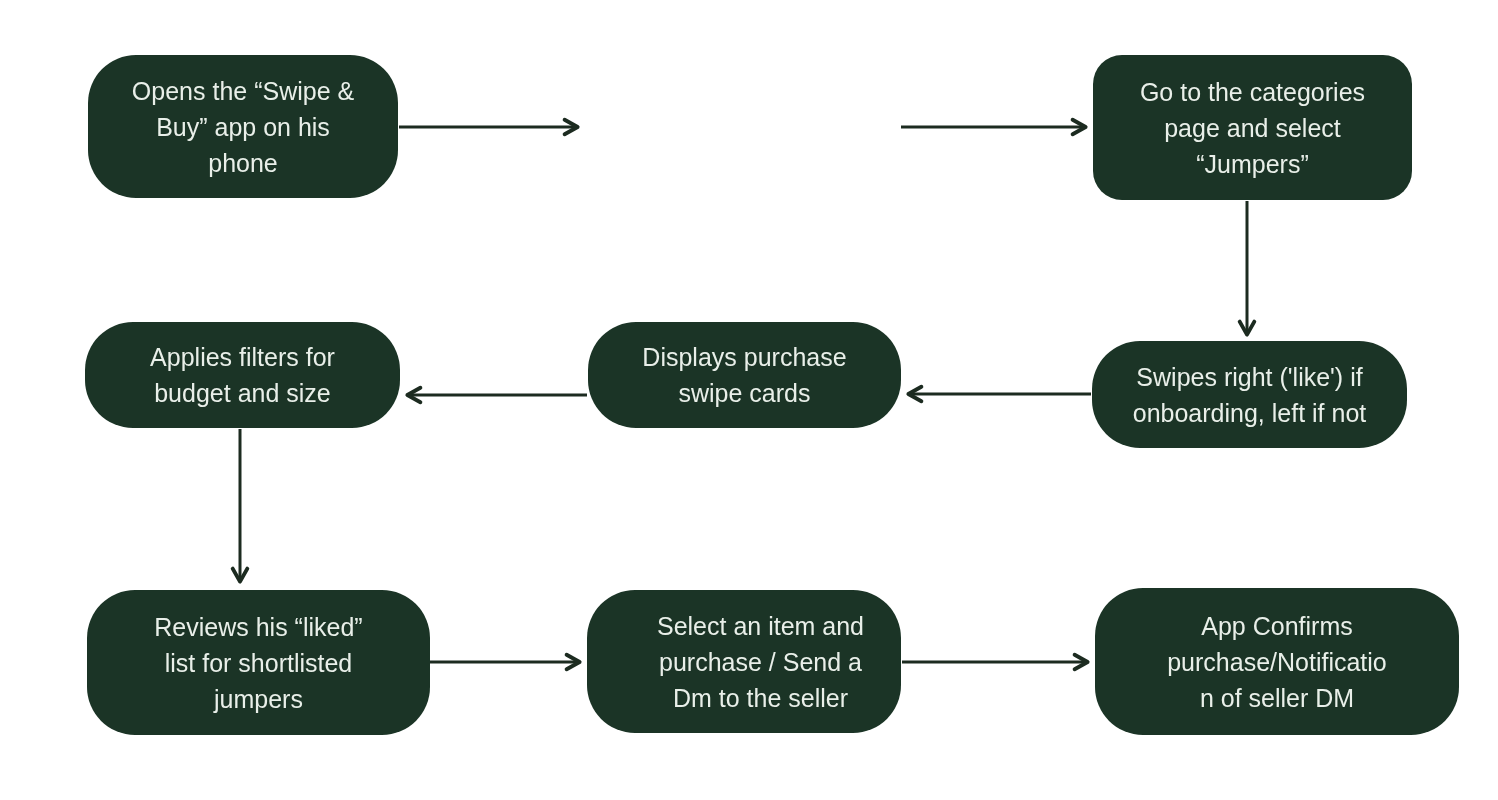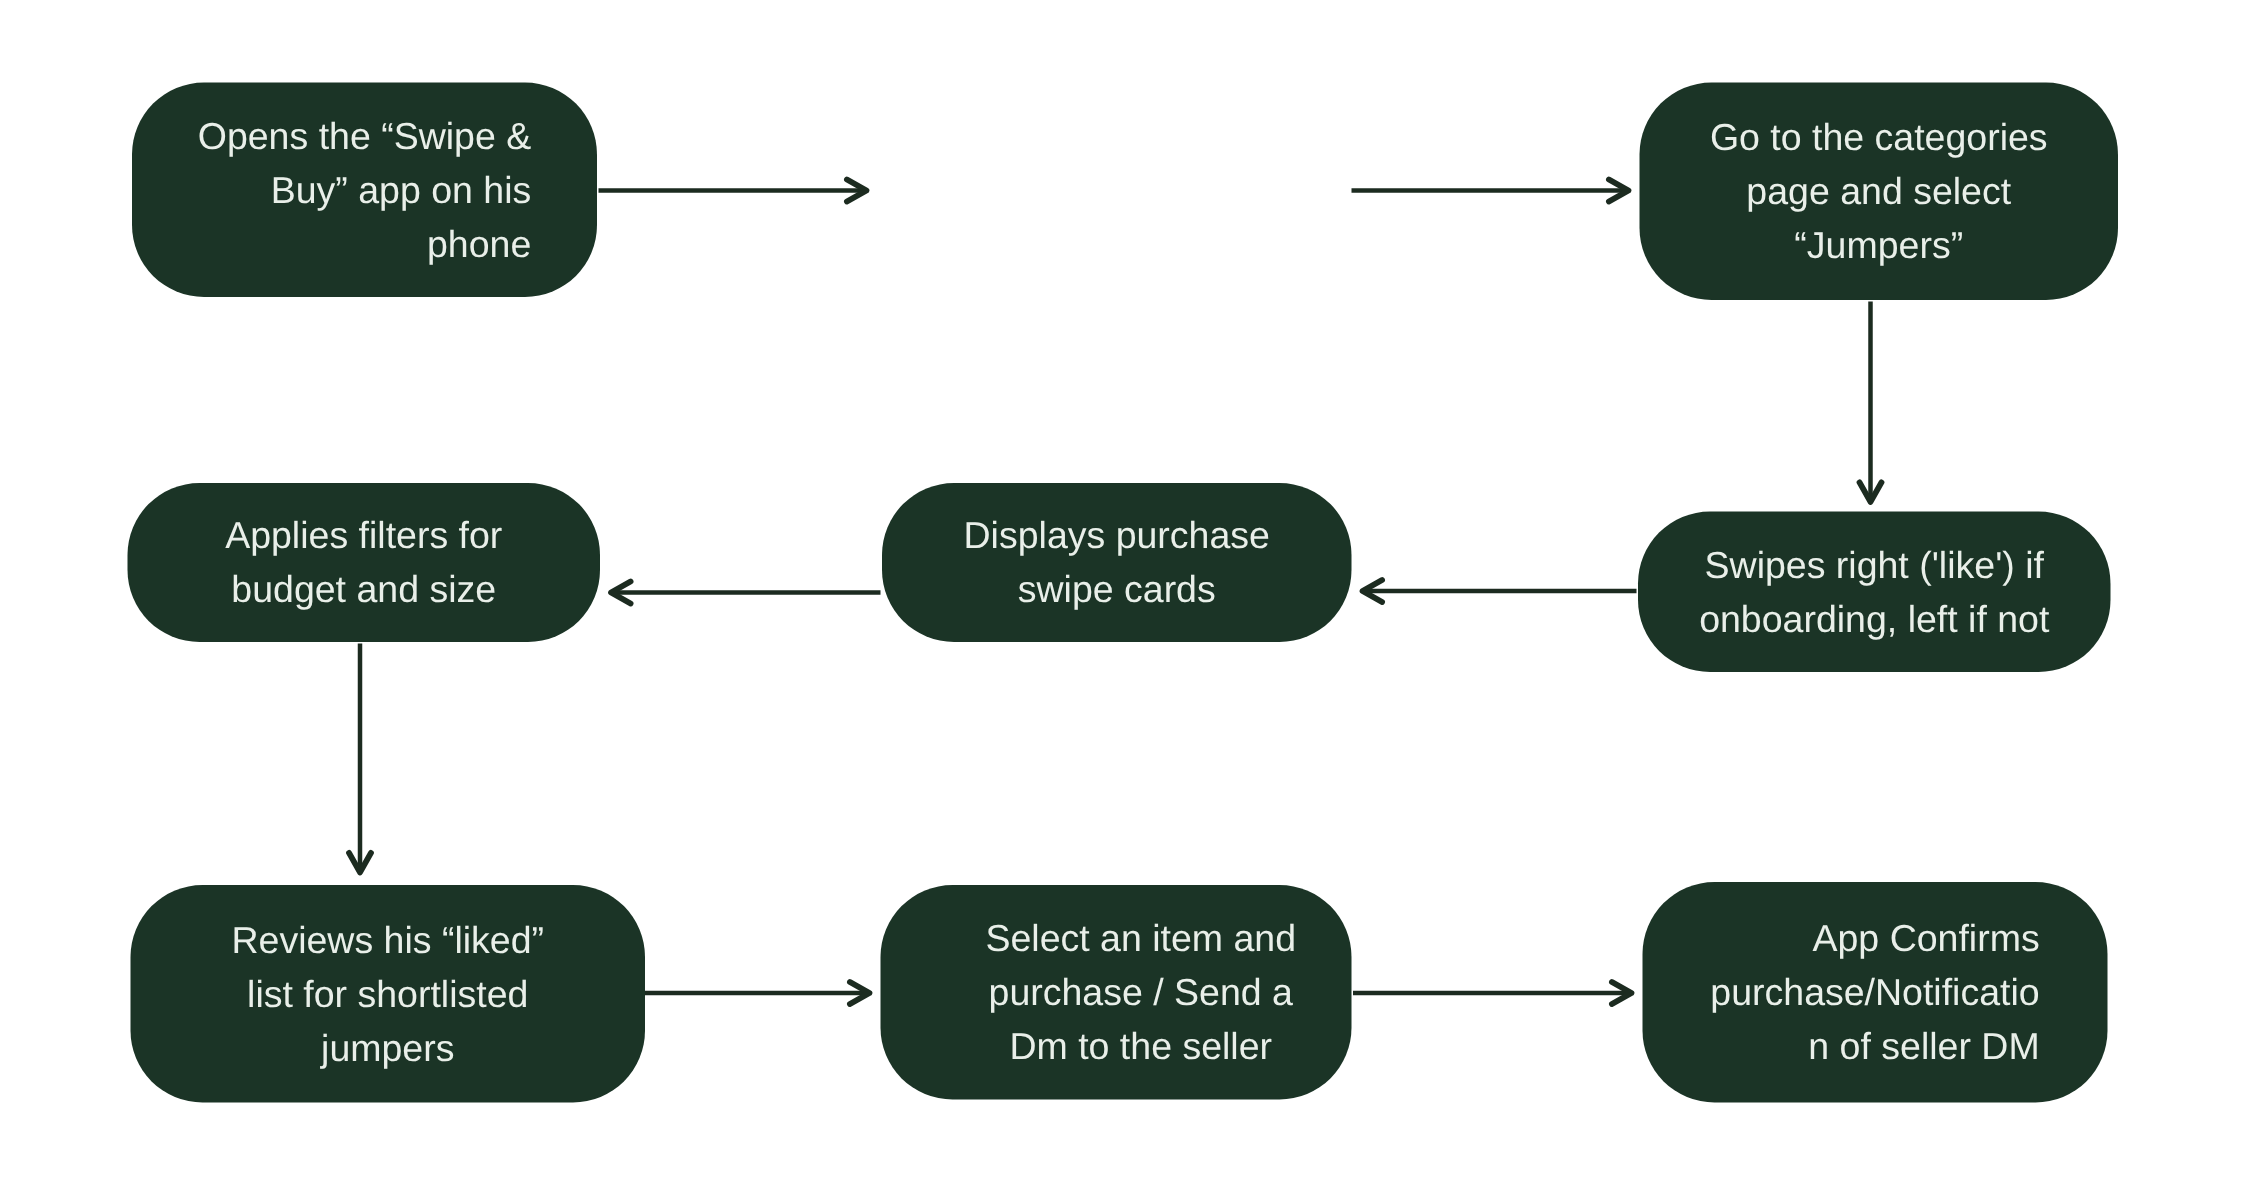--- a/index.html
+++ b/index.html
@@ -20,31 +20,31 @@
     align-items: center;
     justify-content: center;
     text-align: center;
     font-size: 25px;
     line-height: 36px;
     white-space: pre-line;
     box-sizing: border-box;
     padding: 8px 14px;
   }
   
-  .n1 { left: 88px;   top: 55px;  width: 310px; height: 143px; text-align: right; }
+  .n1 { left: 88px;   top: 55px;  width: 310px; height: 143px; }
   .n2 { left: 585px;  top: 55px;  width: 315px; height: 143px; }
-  .n3 { left: 1093px; top: 55px;  width: 319px; height: 145px; }
+  .n3 { left: 1093px; top: 55px;  width: 319px; height: 145px; border-radius: 29px; }
   
   .n4 { left: 85px;   top: 322px; width: 315px; height: 106px; }
   .n5 { left: 588px;  top: 322px; width: 313px; height: 106px; }
   .n6 { left: 1092px; top: 341px; width: 315px; height: 107px; }
   
   .n7 { left: 87px;   top: 590px; width: 343px; height: 145px; }
   .n8 { left: 587px;  top: 590px; width: 314px; height: 143px; padding-left: 47px; }
-  .n9 { left: 1095px; top: 588px; width: 310px; height: 147px; text-align: right; }
+  .n9 { left: 1095px; top: 588px; width: 364px; height: 147px; }
   .arrows {
     position: absolute;
     left: 0; top: 0;
     width: 1498px;
     height: 800px;
     pointer-events: none;
   }
   .arrows line {
     stroke: #1c2b20;
     stroke-width: 3;

